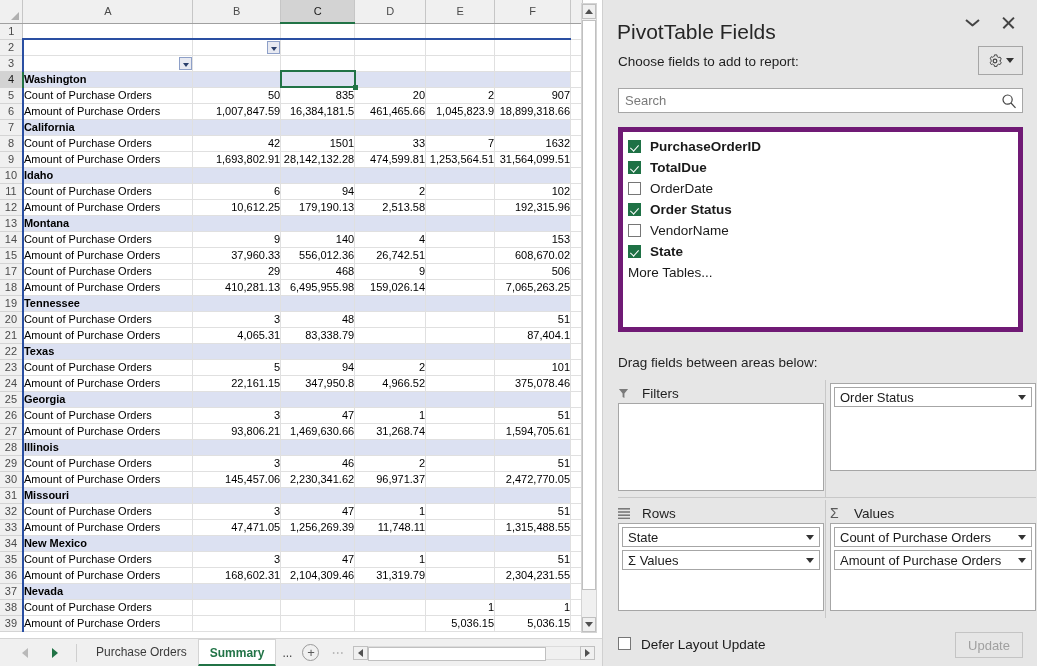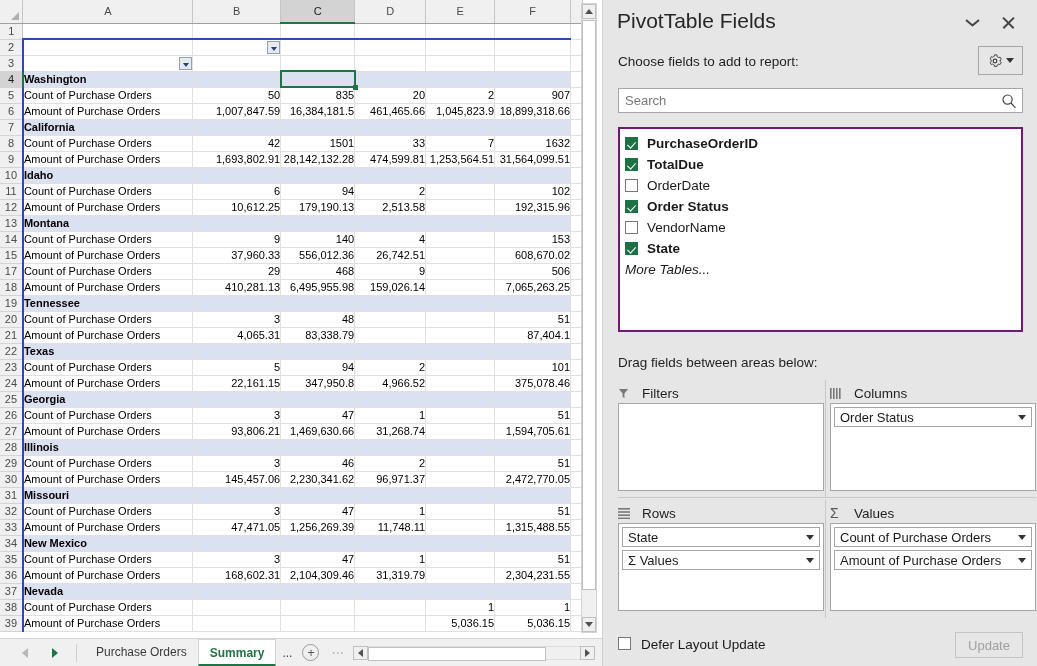--- a/index.html
+++ b/index.html
@@ -217,21 +217,21 @@
 
   
   #pane {
     width: 434px; height: 666px;
     background: #e6e6e6;
     position: relative;
     font-size: 13px;
     color: #1a1a1a;
   }
   #pane-title {
-    position: absolute; left: 14px; top: 9px;
+    position: absolute; left: 14px; top: 20px;
     font-size: 21px; font-weight: normal; color: #262626;
   }
   .pane-hdr-btn { position: absolute; width: 26px; height: 26px; display:flex;align-items:center;justify-content:center; }
   #pane-min { right: 52px; top: 10px; }
   #pane-close { right: 16px; top: 10px; }
   .chev { width: 13px; height: 8px; position: relative; }
   .chev::before, .chev::after {
     content:""; position:absolute; top:0; width: 9px; height: 2px; background:#444;
   }
   .chev::before { left: 0; transform: rotate(40deg); transform-origin: left center; }
@@ -263,40 +263,40 @@
     flex: 1; border: none; outline: none; height: 23px;
     padding: 0 6px; font-size: 13px; font-family: "Liberation Sans", sans-serif;
     color: #333; background: transparent;
   }
   #search-input::placeholder { color: #7a7a7a; }
   #search-icon-wrap { width: 26px; height: 23px; display:flex;align-items:center;justify-content:center; }
 
   #field-list {
     position: absolute; left: 15px; top: 127px;
     width: 405px; height: 205px;
-    background: #ffffff; border: 2px solid #701a75;
+    background: #ffffff; border: 5px solid #701a75;
     padding: 4px 0 0 5px;
     overflow: hidden;
   }
   .field-row { display: flex; align-items: center; height: 21px; }
   .cbx {
     width: 13px; height: 13px;
     border: 1px solid #767676; background: #ffffff;
     margin-right: 9px; position: relative; flex: none;
   }
   .cbx.checked { background: #1e7145; border-color: #1e7145; }
   .cbx.checked::after {
     content:""; position:absolute; left: 3px; top: 2px;
     width: 4px; height: 7px;
     border: solid #ffffff; border-width: 0 1.8px 1.8px 0;
     transform: rotate(42deg);
   }
   .field-lbl { font-size: 13.5px; color: #1a1a1a; }
   .field-lbl.on { font-weight: bold; }
-  #more-tables { font-size: 13.5px; color: #1a1a1a; padding-left: 0; margin-top: 3px; font-style: italic; }
+  #more-tables { font-size: 13.5px; color: #1a1a1a; padding-left: 0; margin-top: 3px; }
 
   #drag-lbl { position: absolute; left: 15px; top: 355px; font-size: 13.5px; color: #1f1f1f; }
 
   .area-box { position: absolute; }
   .area-title { display: flex; align-items: center; height: 20px; font-size: 13.5px; color: #1f1f1f; }
   .area-title .ai { width: 18px; margin-right: 6px; display: flex; align-items: center; }
   .area-drop {
     background: #ffffff; border: 1px solid #a6a6a6;
     padding: 3px 3px 0 3px;
   }
@@ -871,31 +871,20 @@
           <svg class="funnel" viewBox="0 0 12 12">
               <path d="M1 1h10L7 6v5L5 9.8V6z" fill="#7a7a7a"></path>
             </svg>
         </span>
         <span>Filters</span>
       </div>
       <div class="area-drop"></div>
     </div>
 
     <div class="area-box" id="columns-area">
-      <div class="area-title">
-        <span class="ai">
-          <svg width="12" height="11" viewBox="0 0 12 11">
-              <rect x="0" y="0" width="1.6" height="11" fill="#7a7a7a"></rect>
-              <rect x="3" y="0" width="1.6" height="11" fill="#7a7a7a"></rect>
-              <rect x="6" y="0" width="1.6" height="11" fill="#7a7a7a"></rect>
-              <rect x="9" y="0" width="1.6" height="11" fill="#7a7a7a"></rect>
-            </svg>
-        </span>
-        <span>Columns</span>
-      </div>
       <div class="area-drop">
         <div class="chip">
           <span class="cl">Order Status</span>
           <span class="cdrop"></span>
         </div>
       </div>
     </div>
 
     <div class="area-box" id="rows-area">
       <div class="area-title">

